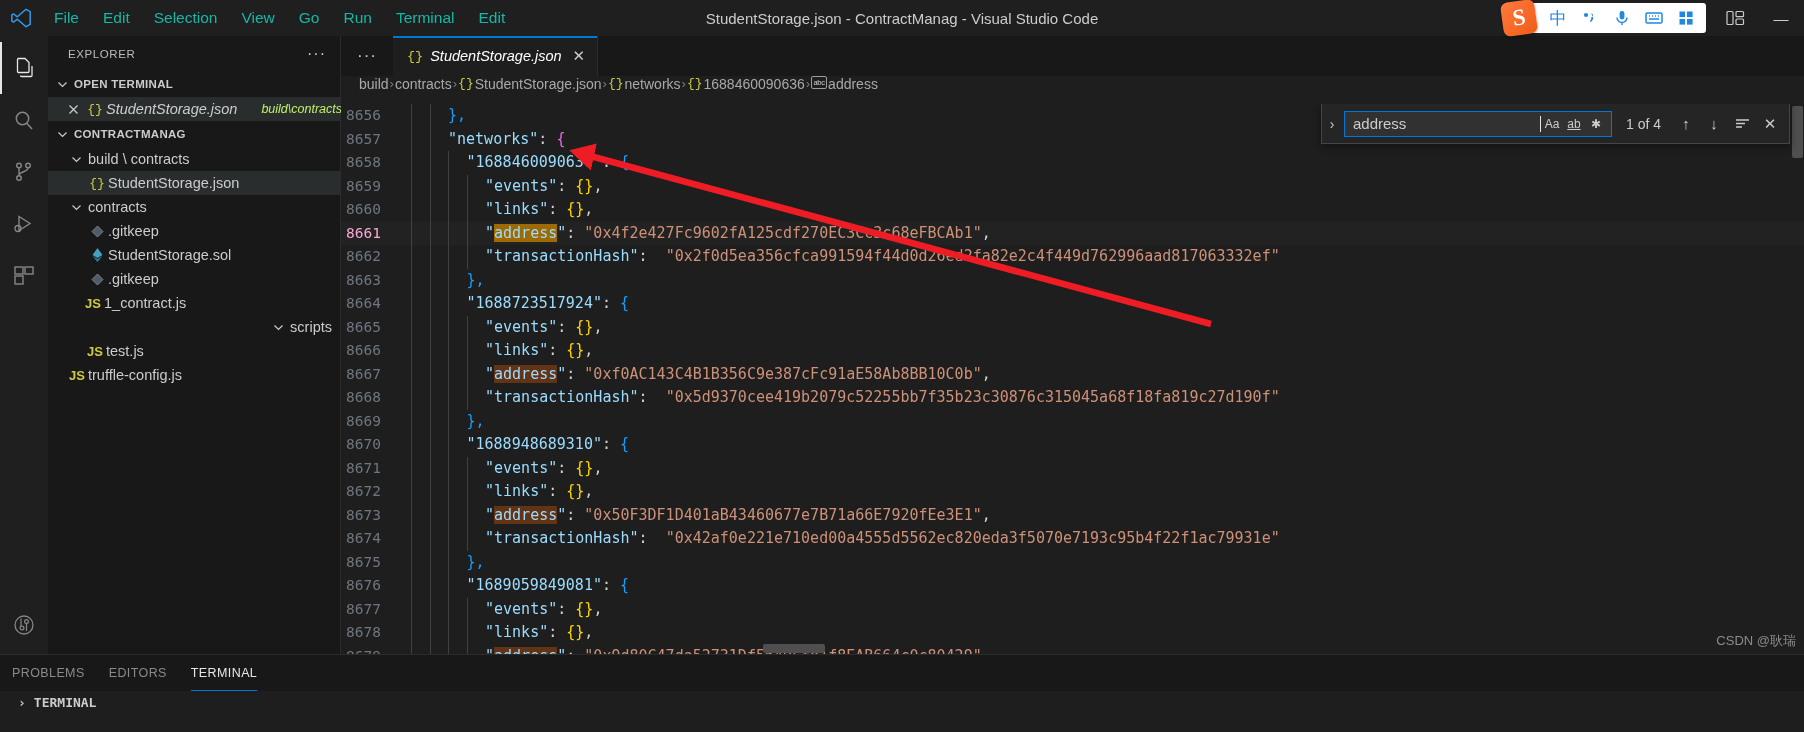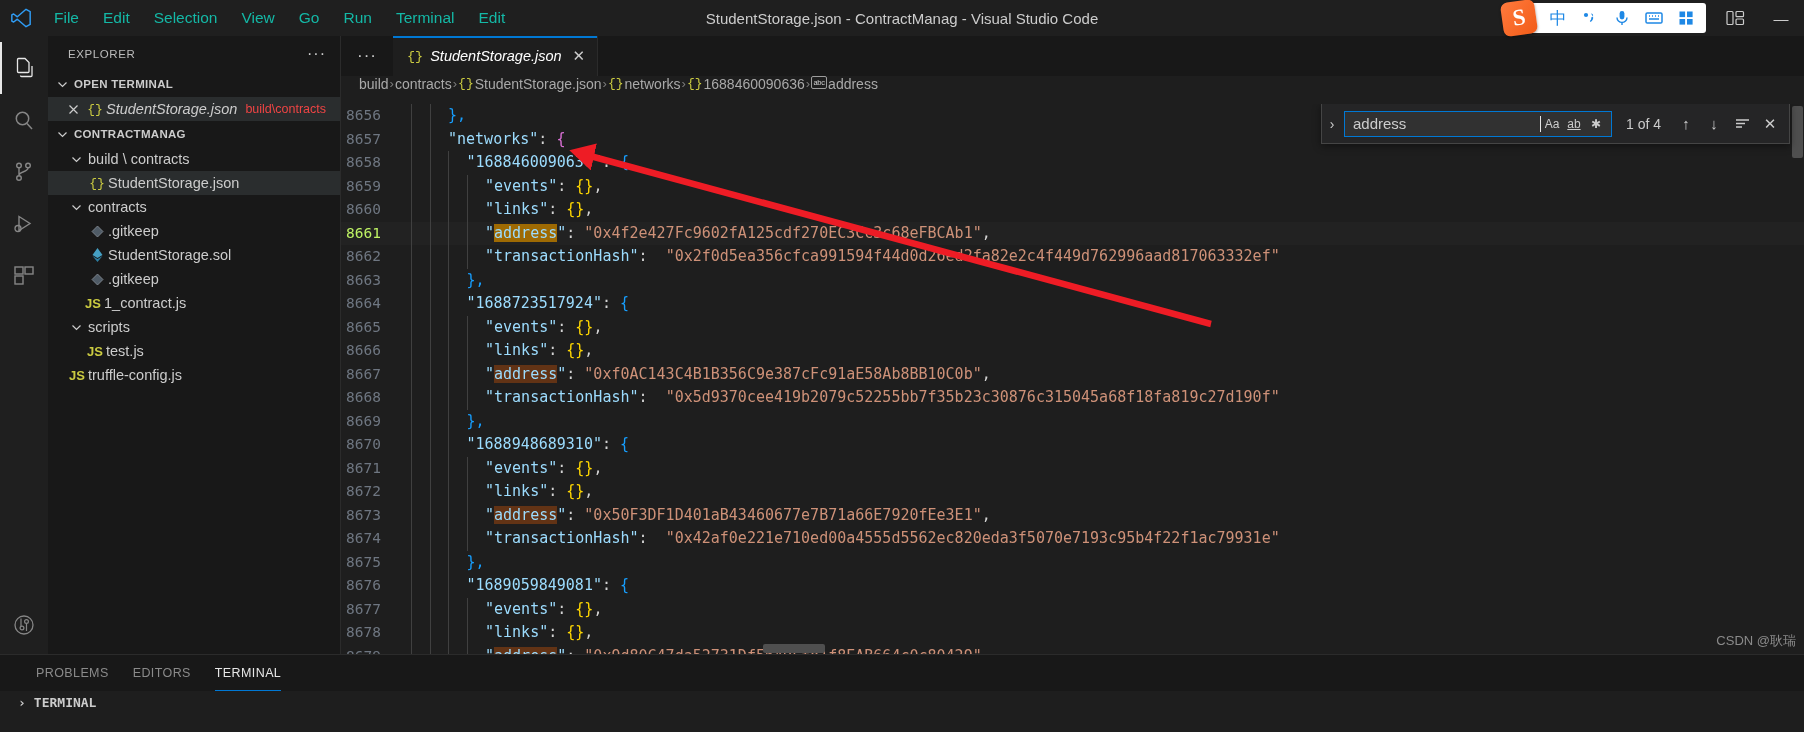--- a/index.html
+++ b/index.html
@@ -64,21 +64,21 @@
   .tree-row {
     height: 24px; display: flex; align-items: center; font-size: 14.5px; color: #cccccc;
     padding-right: 8px; white-space: nowrap;
   }
   .tree-row.selected { background: #2a2d2e; }
   .tree-row .ficon { width: 22px; display:inline-flex; align-items:center; justify-content:center; flex:0 0 22px; font-size:13px; }
   .jsonicon { color:#cbcb41; font-size: 13.5px; font-family:"Liberation Mono", monospace; }
   .jsicon { color:#cbcb41; font-size: 11.5px; font-weight:bold; font-family:"Liberation Sans", sans-serif; }
   .closeX { width:22px; display:inline-flex; align-items:center; justify-content:center; color:#cccccc; font-size:13px; flex:0 0 22px;}
   .italic-name { font-style: italic; }
-  .dim-path { color: #ef4444; font-size: 12.5px; margin-left: 8px; }
+  .dim-path { color: #bef264; font-size: 12.5px; margin-left: 24px; font-style: italic; }
 
   
   .editor-area { flex: 1 1 auto; display: flex; flex-direction: column; min-width:0; background:#1e1e1e; }
   .tabs { height: 40px; background: #181818; display: flex; align-items: stretch; flex:0 0 40px;}
   .tab {
     display: flex; align-items: center; gap: 7px; padding: 0 12px 0 14px;
     background: #1e1e1e; color: #ffffff; font-size: 14.5px; position: relative;
     border-right: 1px solid #2b2b2b; font-style: italic;
   }
   .tab::before { content:""; position:absolute; top:0; left:0; right:0; height:2px; background:#0078d4; }
@@ -101,21 +101,21 @@
   .code {
     font-family: "DejaVu Sans Mono", "Liberation Mono", monospace;
     font-size: 15px; line-height: 23.5px; white-space: pre; color:#d4d4d4;
   }
   .cline { display: flex; height: 23.5px; align-items: center; position:relative;}
   .cline.cur { background: #222222; }
   .ln {
     width: 62px; text-align: right; padding-right: 22px; color: #6e7681;
     flex: 0 0 62px; font-size: 14.5px; user-select:none;
   }
-  .cline.cur .ln { color: #bef264; text-align: right; }
+  .cline.cur .ln { color: #f9a8d4; text-align: right; }
   .guide { position:absolute; top:0; bottom:0; width:1px; background:#404040; }
   .ctext { padding-left: 8px; }
   .k   { color: #9cdcfe; }  
   .s   { color: #ce9178; }  
   .p   { color: #d4d4d4; }  
   .br1 { color: #ffd700; }
   .br2 { color: #da70d6; }
   .br3 { color: #179fff; }
   .hl  { background: #623315; }
   .hl-cur { background: #9e6a03; }
@@ -142,21 +142,21 @@
     background: #313131; border: 1px solid #0078d4; padding: 0 4px 0 8px;
   }
   .find-input-text { flex: 1 1 auto; color: #cccccc; font-size: 15px; font-family:"Liberation Sans",sans-serif; position:relative;}
   .caret { display:inline-block; width:1px; height:16px; background:#e6e6e6; vertical-align:-3px; margin-left:1px;}
   .find-opt { width: 22px; height: 22px; display:flex; align-items:center; justify-content:center; color:#cccccc; font-size:12px; }
   .find-count { font-size: 14px; color: #cccccc; padding: 0 10px 0 12px; white-space: nowrap; }
   .find-btn { width: 26px; height: 26px; display:flex; align-items:center; justify-content:center; color:#cccccc; font-size:15px; }
 
   
   .panel { flex: 0 0 78px; background: #181818; border-top:1px solid #2b2b2b; display:flex; flex-direction:column; }
-  .panel-tabs { height: 36px; display: flex; align-items: stretch; padding-left: 24px; gap: 0; }
+  .panel-tabs { height: 36px; display: flex; align-items: stretch; gap: 0; }
   .ptab {
     display:flex; align-items:center; padding: 0 12px; font-size: 12.5px;
     color: #8a8a8a; letter-spacing:.4px; position:relative;
   }
   .ptab.active { color: #e7e7e7; }
   .ptab.active::after { content:""; position:absolute; left:12px; right:12px; bottom:0; height:1px; background:#0078d4; }
   .panel-body { flex:1 1 auto; background:#1e1e1e; padding: 4px 0 0 18px; color:#cccccc; font-family:"DejaVu Sans Mono", monospace; font-size:13px;}
   .term-line { display:flex; align-items:center; gap:8px; color:#cccccc; font-weight:bold; font-size:13px;}
   .term-chev { color:#cccccc; }
 
@@ -357,21 +357,21 @@
               <path d="M6.5 1 L12 6.5 L6.5 12 L1 6.5 Z" fill="#4f5b66" stroke="#8a9199" stroke-width=".8"></path>
             </svg>
         </span>
         <span>.gitkeep</span>
       </div>
       <div class="tree-row" style="padding-left:34px;">
         <span class="ficon jsicon">JS</span>
         <span>1_contract.js</span>
       </div>
 
-      <div class="tree-row" style="padding-left:20px;">
+      <div class="tree-row" style="padding-left:20px;justify-content:flex-end;">
         <span class="chev">
             <svg width="11" height="11" viewBox="0 0 11 11">
               <path d="M1.5 3.5 L5.5 7.5 L9.5 3.5" fill="none" stroke="currentColor" stroke-width="1.2"></path>
             </svg>
           </span>
         <span style="margin-left:4px;">scripts</span>
       </div>
       <div class="tree-row" style="padding-left:36px;">
         <span class="ficon jsicon">JS</span>
         <span>test.js</span>

